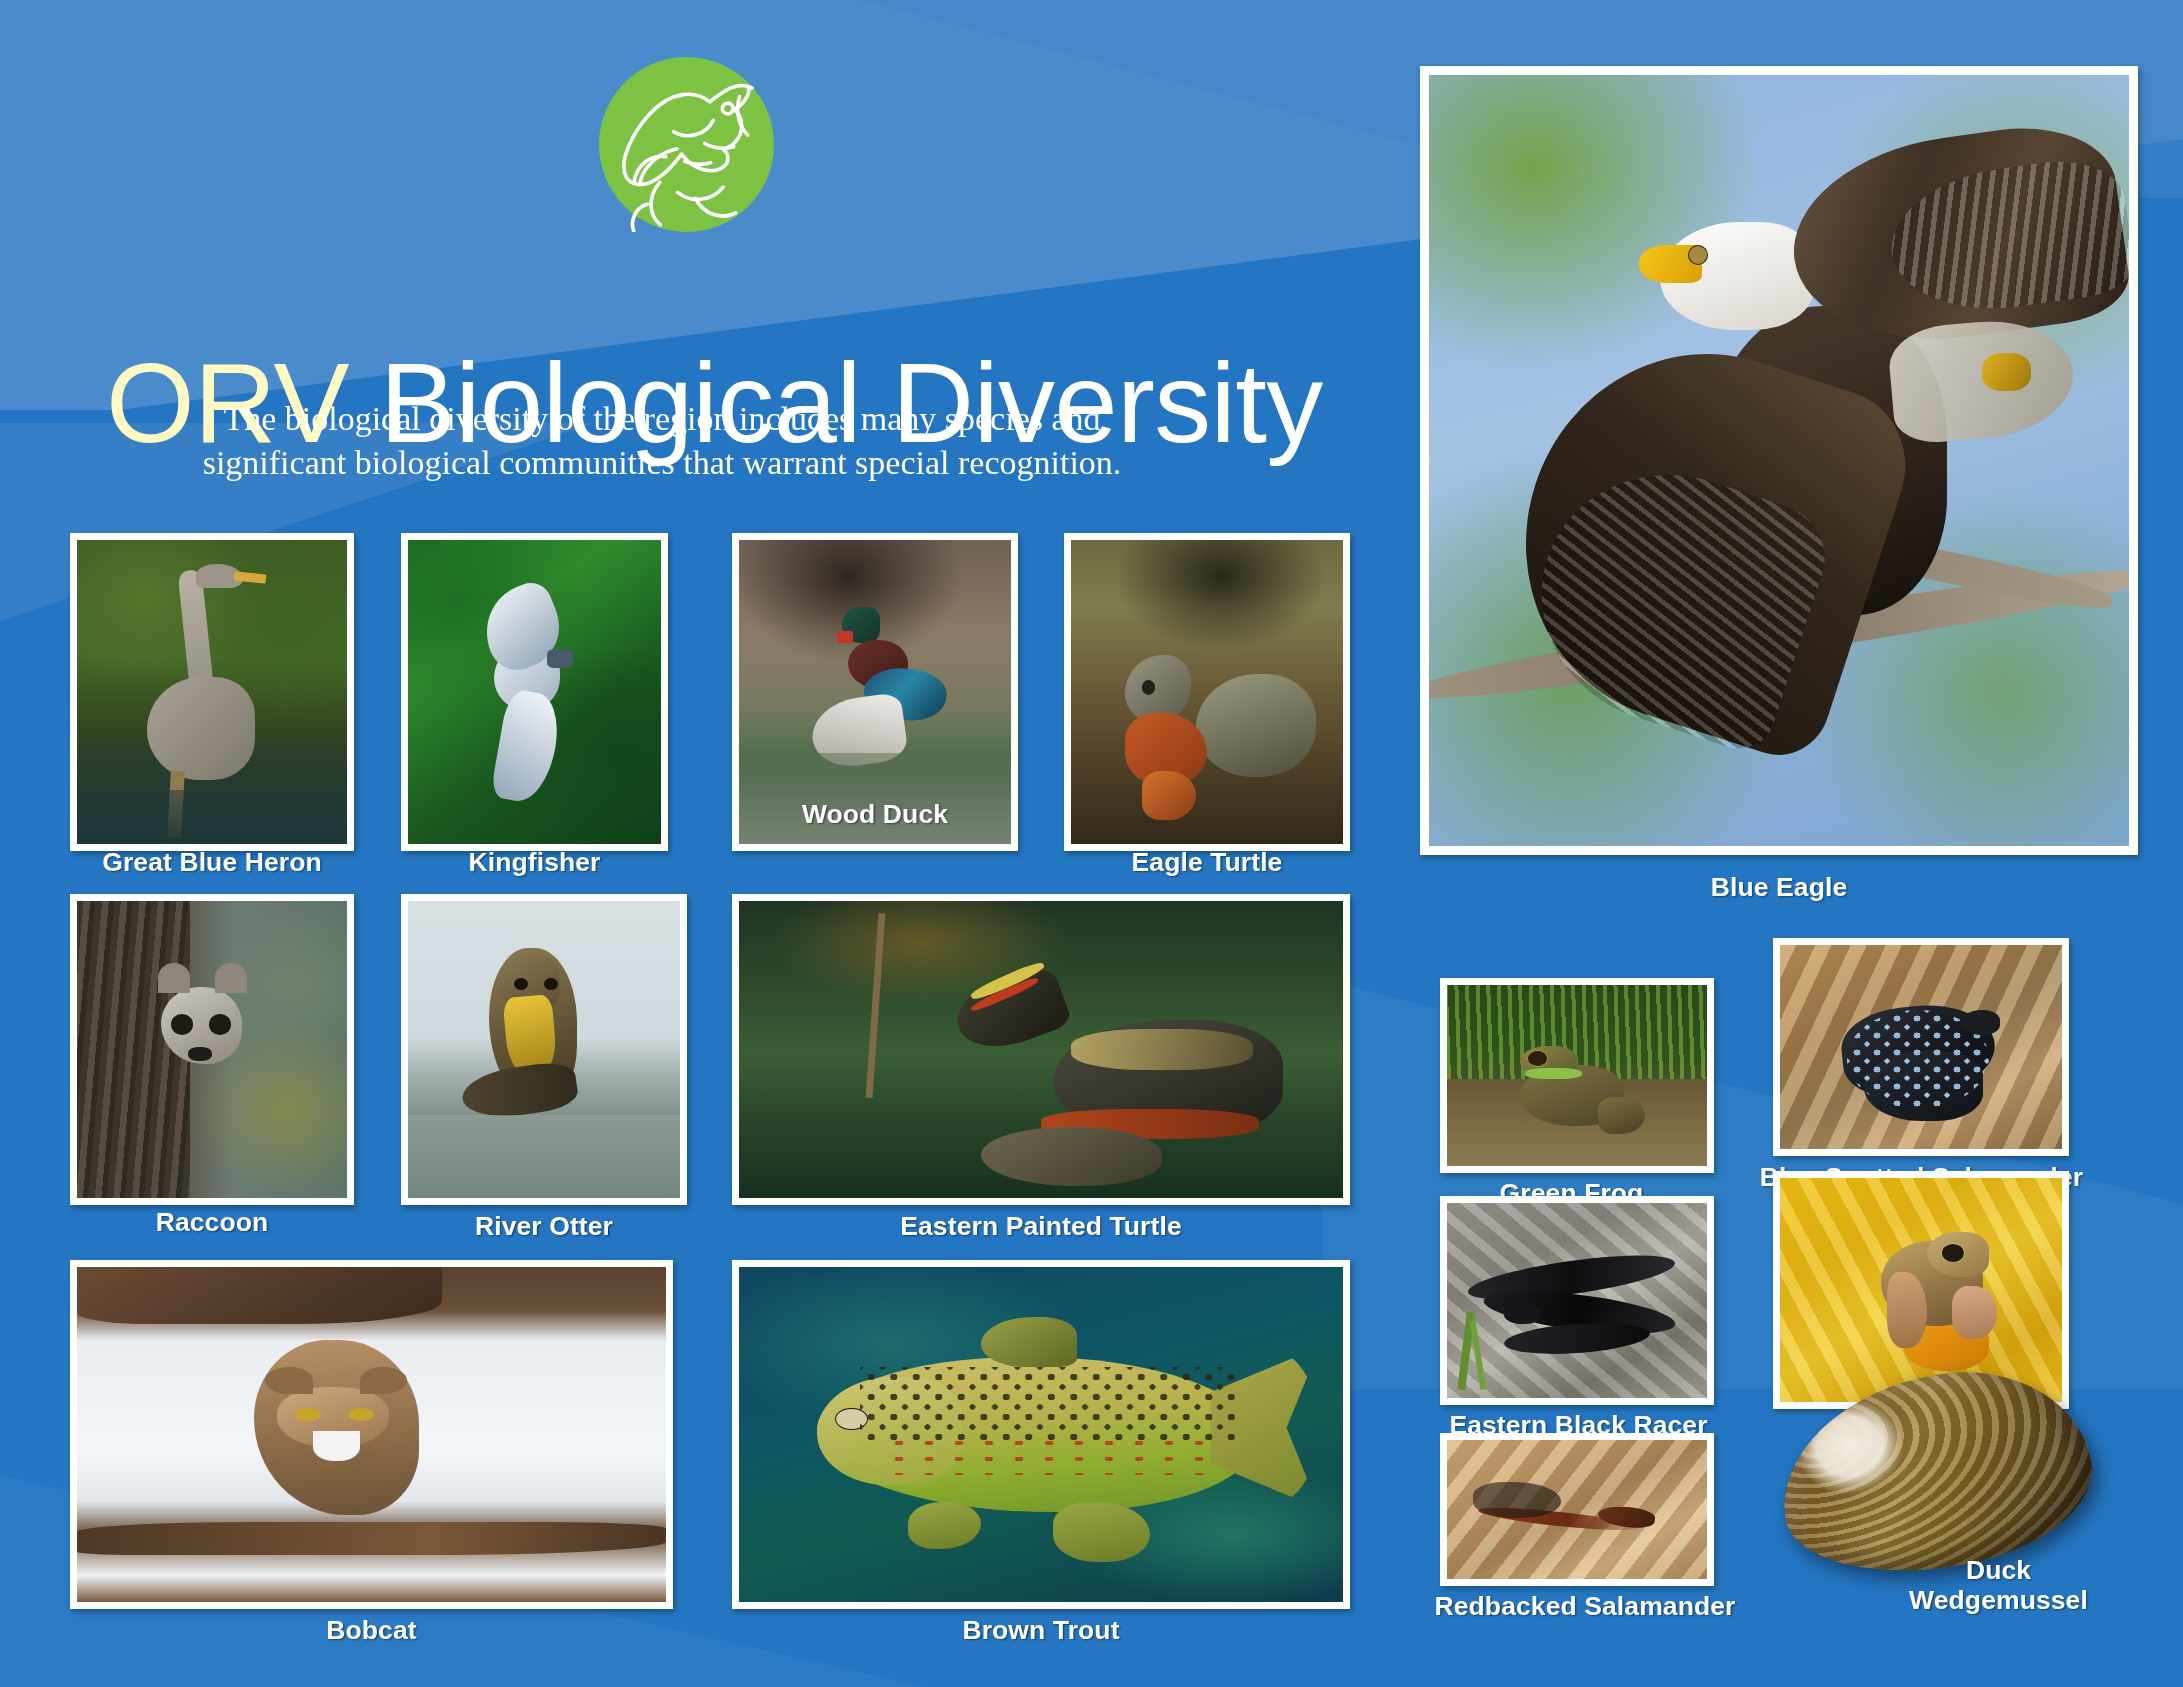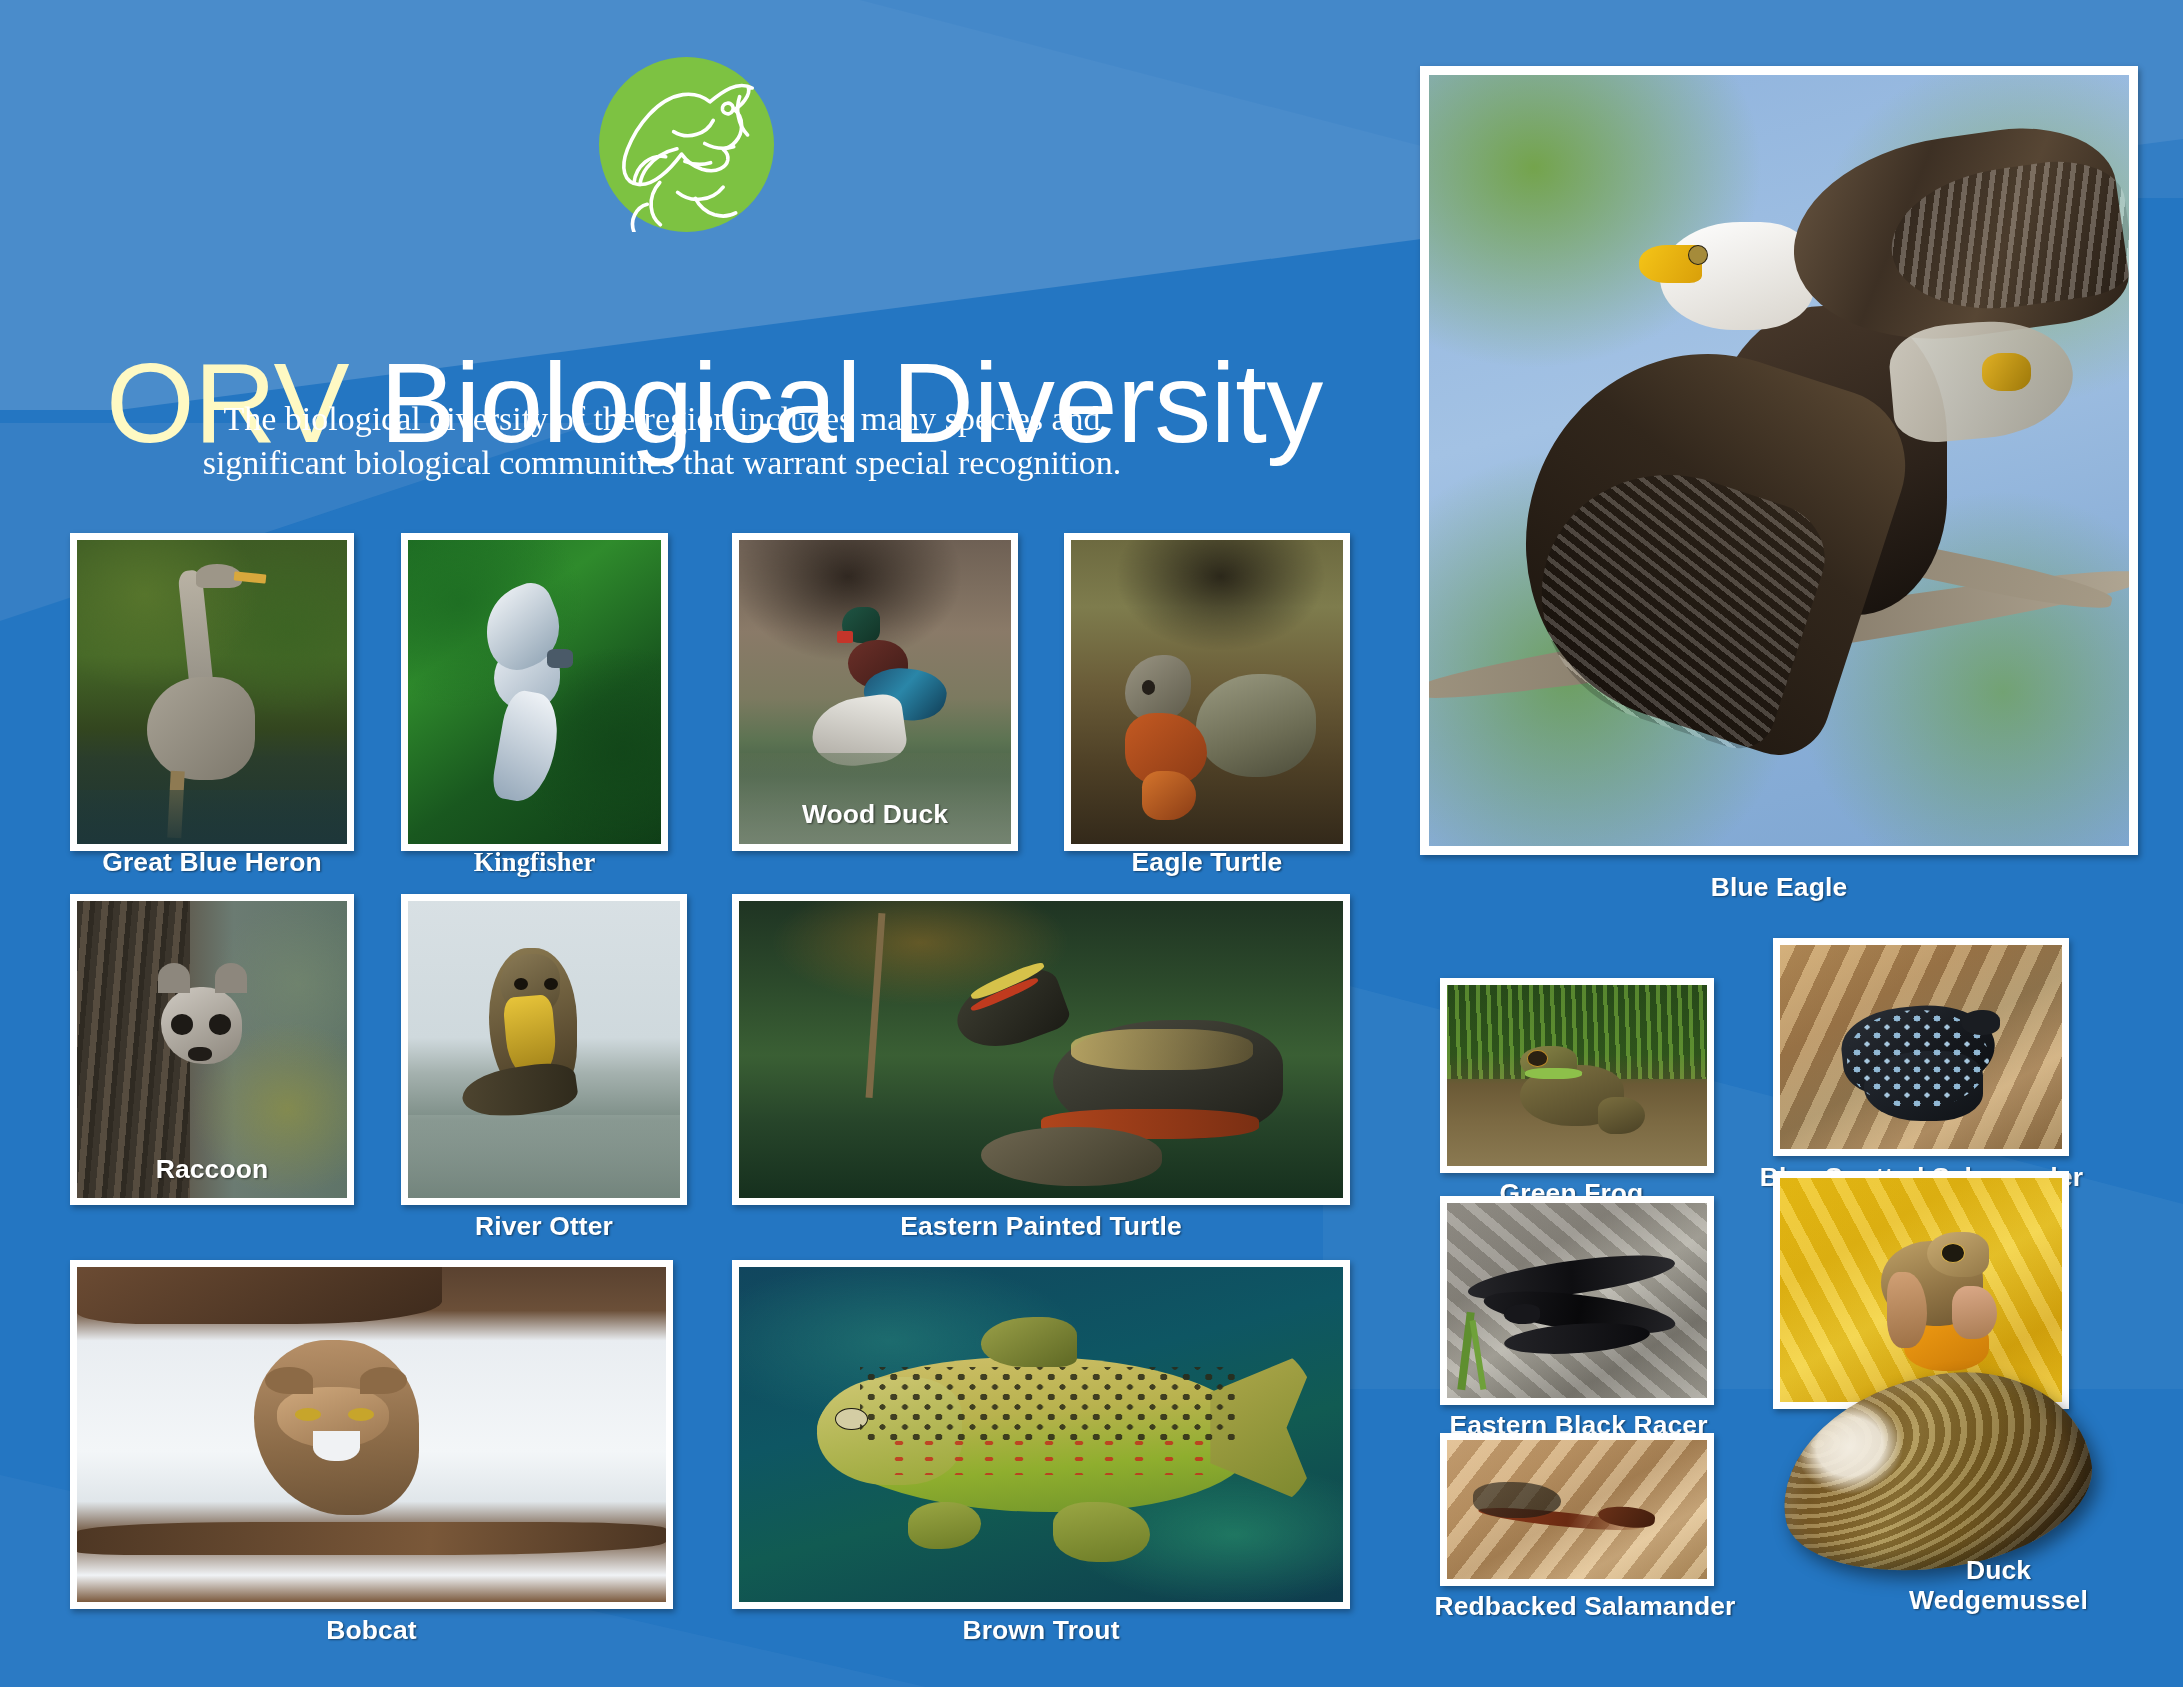--- a/index.html
+++ b/index.html
@@ -183,21 +183,21 @@
       linear-gradient(to bottom,#6d6a40 0%,#7e7c4d 22%,#6a5c38 48%,#4e4026 74%,#33291a 100%);">
       <div style="position:absolute;left:46%;top:44%;width:44%;height:34%;background:linear-gradient(160deg,#9a9a81,#6d6d55 60%,#4c4c3a);border-radius:55% 45% 50% 50%;"></div>
       <div style="position:absolute;left:20%;top:38%;width:24%;height:22%;background:linear-gradient(140deg,#9a9583,#5d5a4a);border-radius:60% 40% 55% 45%;"></div>
       <div style="position:absolute;left:26%;top:46%;width:5%;height:5%;background:#241f19;border-radius:50%;"></div>
       <div style="position:absolute;left:20%;top:57%;width:30%;height:24%;background:linear-gradient(140deg,#c45a22,#8b3a15);border-radius:40% 60% 50% 50%;"></div>
       <div style="position:absolute;left:26%;top:76%;width:20%;height:16%;background:linear-gradient(140deg,#d4742c,#8a3c15);border-radius:40% 60% 60% 40%;"></div>
     </div>
   </div>
 
   <div class="cap" style="left:70px;top:848px;width:284px;">Great Blue Heron</div>
-  <div class="cap" style="left:401px;top:848px;width:267px;font-family:Liberation Serif, serif;">Kingfisher</div>
+  <div class="cap" style="left:401px;top:848px;width:267px;">Kingfisher</div>
   <div class="cap" style="left:732px;top:800px;width:286px;">Wood Duck</div>
   <div class="cap" style="left:1064px;top:848px;width:286px;">Eagle Turtle</div>
 
   <div class="photo" style="left:70px;top:894px;width:284px;height:311px;">
     <div class="img" style="background:
       radial-gradient(ellipse 55% 45% at 78% 70%, rgba(150,150,60,.6), transparent 65%),
       radial-gradient(ellipse 45% 40% at 82% 28%, rgba(120,140,110,.55), transparent 70%),
       linear-gradient(to right,#4a4238 0%,#5c5245 34%,#6b7b72 58%,#5f7468 100%);">
       <div style="position:absolute;left:0;top:0;width:42%;height:100%;background:repeating-linear-gradient(95deg,#3b352c 0 6.6px,#564c3f 6.6px 13.2px,#2f2a22 13.2px 18.5px);"></div>
       <div style="position:absolute;left:31%;top:29%;width:30%;height:26%;background:linear-gradient(150deg,#cfcac2,#8c867c);border-radius:50% 50% 45% 55%;"></div>
@@ -230,21 +230,21 @@
       <div style="position:absolute;left:52%;top:40%;width:38%;height:40%;background:linear-gradient(155deg,#4c4c40,#32322a 55%,#1d1d18);border-radius:58% 42% 46% 54%;"></div>
       <div style="position:absolute;left:55%;top:43%;width:30%;height:14%;background:linear-gradient(90deg,rgba(215,190,110,.75),rgba(180,150,70,.3));border-radius:40%;"></div>
       <div style="position:absolute;left:50%;top:70%;width:36%;height:10%;background:linear-gradient(90deg,#b0451c,#7a2f13);border-radius:40%;"></div>
       <div style="position:absolute;left:36%;top:26%;width:18%;height:22%;background:linear-gradient(150deg,#3c3c30,#1c1c16);border-radius:60% 40% 25% 70%;transform:rotate(-20deg);"></div>
       <div style="position:absolute;left:38%;top:25%;width:13%;height:4%;background:#d6c24a;border-radius:40%;transform:rotate(-24deg);"></div>
       <div style="position:absolute;left:38%;top:30%;width:12%;height:3%;background:#c03a1e;border-radius:40%;transform:rotate(-24deg);"></div>
       <div style="position:absolute;left:40%;top:76%;width:30%;height:20%;background:linear-gradient(150deg,#6e6650,#3d3a2a);border-radius:50% 50% 45% 55%;"></div>
     </div>
   </div>
 
-  <div class="cap" style="left:70px;top:1155px;width:284px;">Raccoon</div>
+  <div class="cap" style="left:70px;top:1208px;width:284px;">Raccoon</div>
   <div class="cap" style="left:401px;top:1212px;width:286px;">River Otter</div>
   <div class="cap" style="left:732px;top:1212px;width:618px;">Eastern Painted Turtle</div>
 
   <div class="photo" style="left:70px;top:1260px;width:603px;height:349px;">
     <div class="img" style="background:
       linear-gradient(to bottom,#5a4230 0%,#6b4f38 13%,#e9edf1 22%,#f3f6f8 55%,#e0e6ea 70%,#6a4e36 80%,#f0f3f6 92%,#7b5a3e 100%);">
       <div style="position:absolute;left:0;top:0;width:62%;height:17%;background:linear-gradient(150deg,#6b4b33,#3d2a1c);border-radius:0 0 40% 20%;"></div>
       <div style="position:absolute;left:30%;top:22%;width:28%;height:52%;background:linear-gradient(175deg,#b89169,#8a6a47 60%,#6c5236);border-radius:48% 52% 40% 60%;"></div>
       <div style="position:absolute;left:34%;top:36%;width:19%;height:18%;background:linear-gradient(160deg,#cfa87c,#9a7650);border-radius:48% 48% 55% 55%;"></div>
       <div style="position:absolute;left:37%;top:42%;width:4.5%;height:4%;background:#c7a52b;border-radius:50%;"></div>

